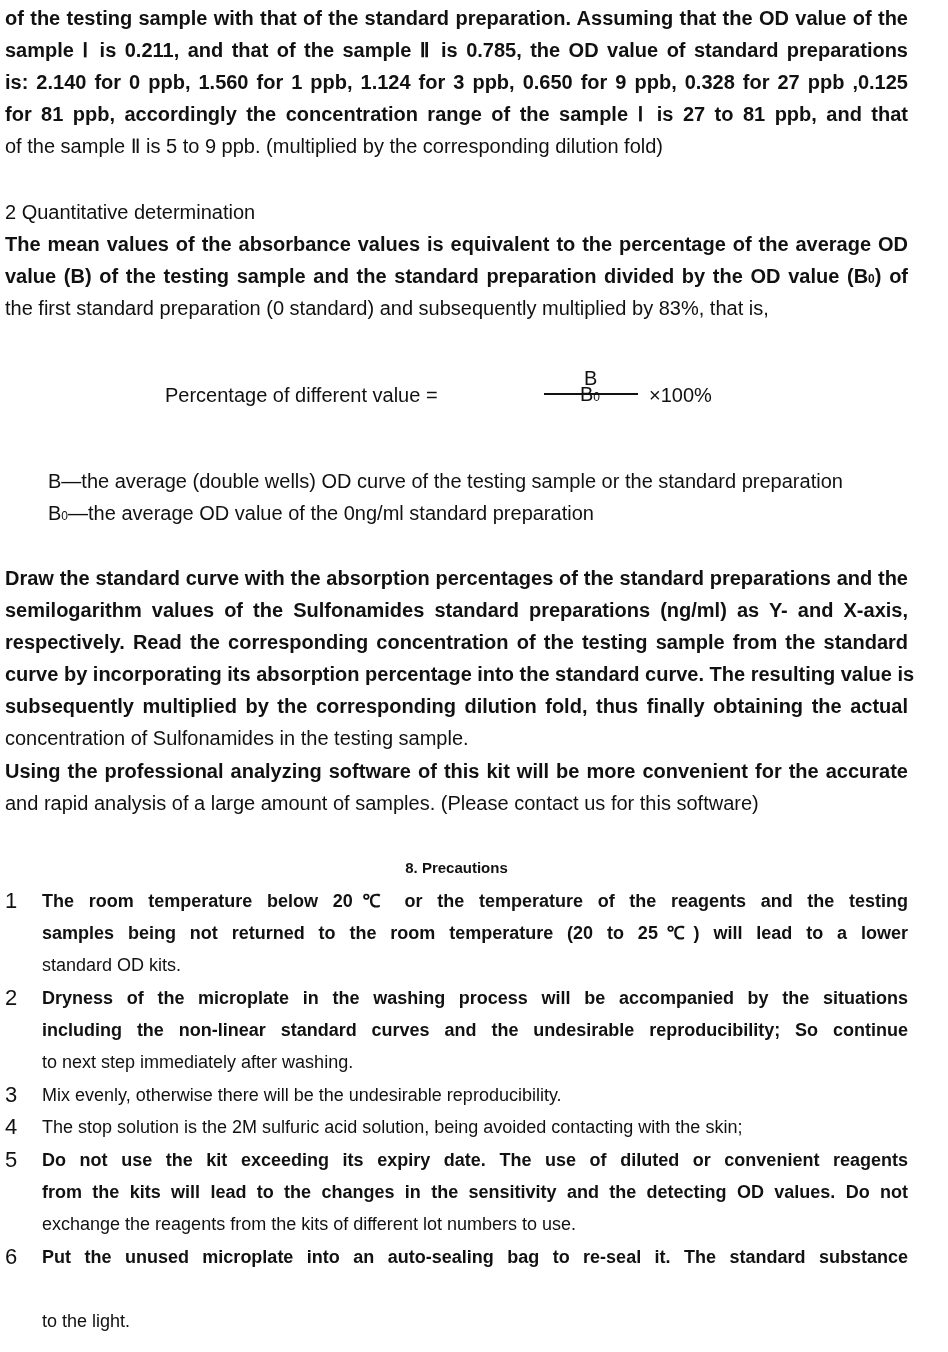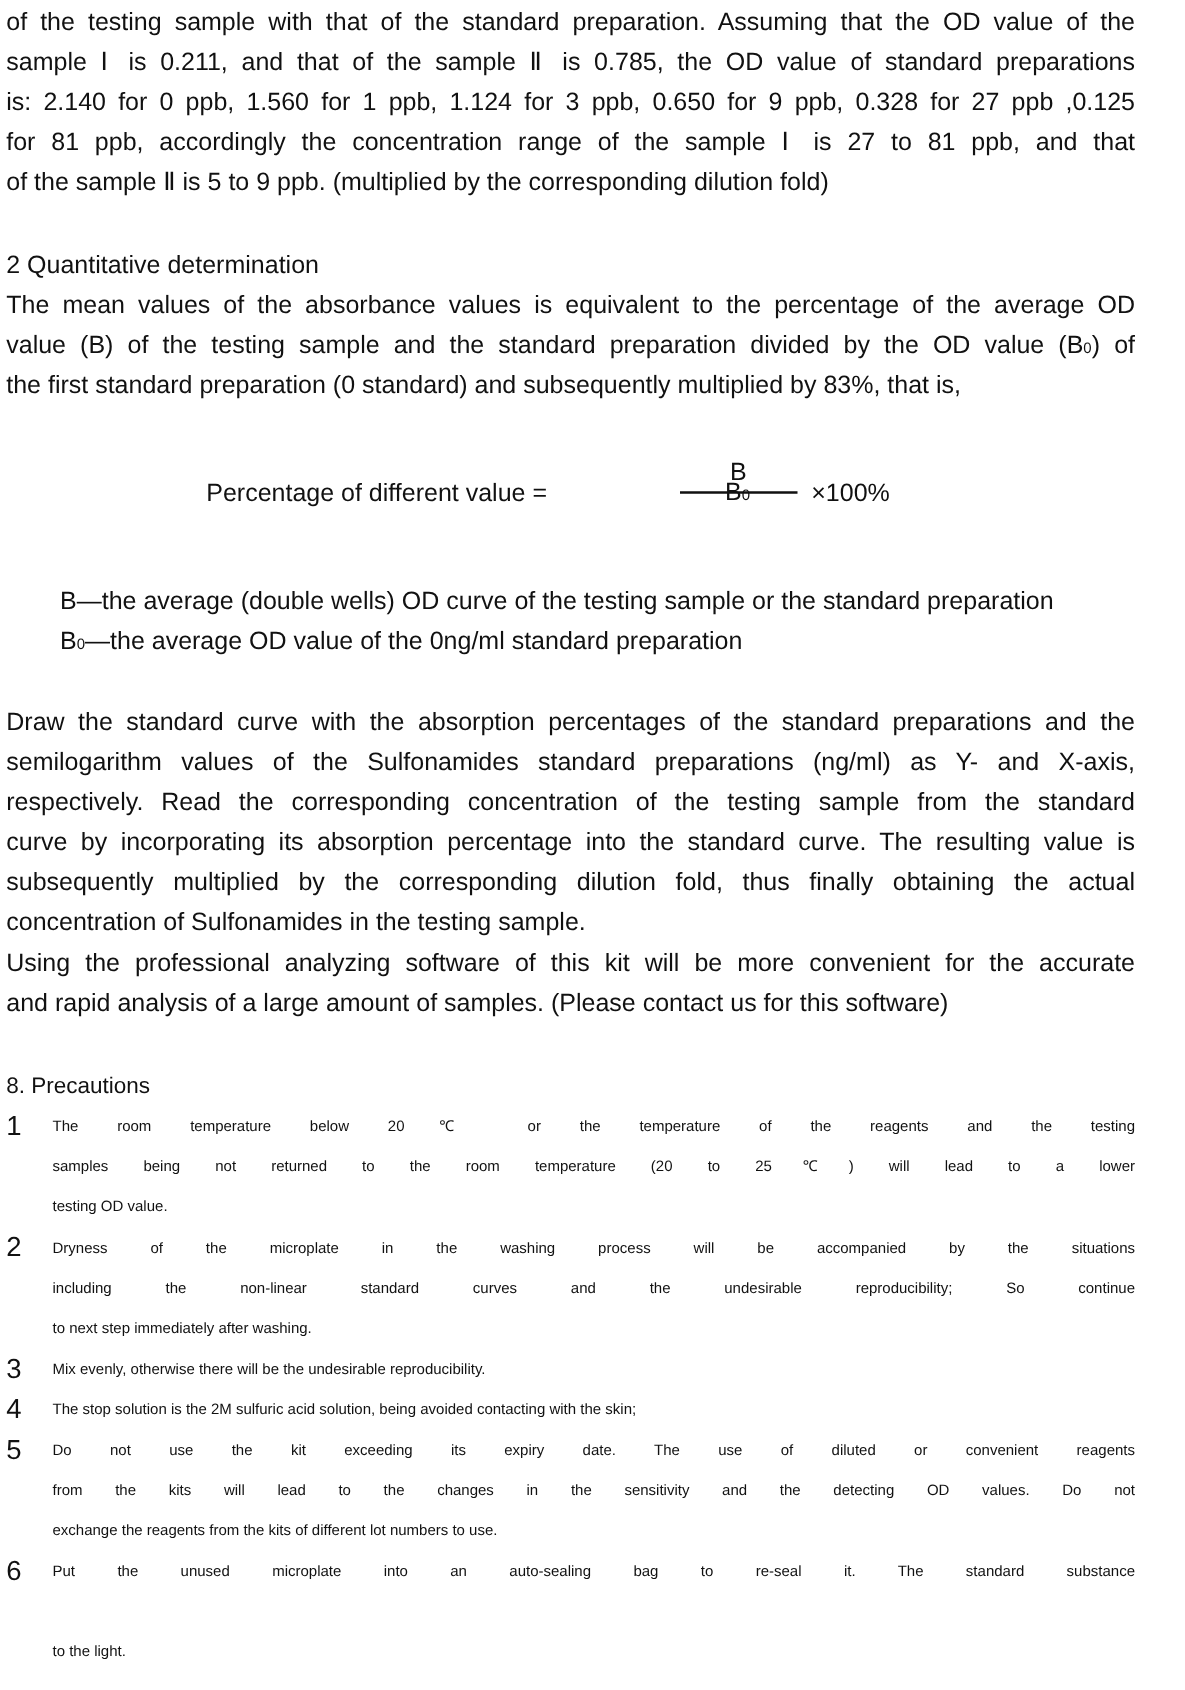--- a/index.html
+++ b/index.html
@@ -1,27 +1,27 @@
 <!DOCTYPE html>
 <html><head>
 <meta charset="utf-8">
 <style>
   html, body { margin:0; padding:0; background:#ffffff; }
   body { width:948px; height:1352px; overflow:hidden; position:relative;
          font-family:"Liberation Sans", sans-serif; color:#111; }
   .page { position:absolute; left:5px; top:0; width:903px; }
   .line { position:absolute; left:0; width:903px; font-size:20px; line-height:32px; white-space:nowrap; }
-  .just { text-align:justify; text-align-last:justify; }
+  .just { text-align:justify; text-align-last:justify;font-weight:bold; }
   .h2 { font-weight:normal; font-size:20px; }
-  .h8 { font-weight:normal; font-size:18px; }
+  .h8 { font-weight:bold; font-size:15px;text-align:center; }
   .formula-label { position:absolute; font-size:20px; line-height:28px; }
   .frac-line { position:absolute; height:1.5px; background:#111; }
   .sub { font-size:12px; }
   .num { position:absolute; left:0; font-size:22px; line-height:32px; }
-  .item-line { position:absolute; left:37px; width:866px; font-size:12px; line-height:32px; white-space:nowrap; }
+  .item-line { position:absolute; left:37px; width:866px; font-size:18px; line-height:32px; white-space:nowrap; }
 </style>
 </head>
 <body>
 
 <div class="page">
 
   <div>
     <div class="line just" style="top:2px">of the testing sample with that of the standard preparation. Assuming that the OD value of the</div>
     <div class="line just" style="top:34px">sample Ⅰ  is 0.211, and that of the sample Ⅱ  is 0.785, the OD value of standard preparations</div>
     <div class="line just" style="top:66px">is: 2.140 for 0 ppb, 1.560 for 1 ppb, 1.124 for 3 ppb, 0.650 for 9 ppb, 0.328 for 27 ppb ,0.125</div>
@@ -60,21 +60,21 @@
     <div class="line" style="top:787px">and rapid analysis of a large amount of samples. (Please contact us for this software)</div>
   </div>
 
   <div class="line h8" style="top:852px">8. Precautions</div>
 
   <div>
     <div>
       <div class="num" style="top:885px">1</div>
       <div class="item-line just" style="top:885px">The room temperature below 20℃ or the temperature of the reagents and the testing</div>
       <div class="item-line just" style="top:917px">samples being not returned to the room temperature (20 to 25℃) will lead to a lower</div>
-      <div class="item-line" style="top:949px">testing OD value.</div>
+      <div class="item-line" style="top:949px">standard OD kits.</div>
     </div>
     <div>
       <div class="num" style="top:982px">2</div>
       <div class="item-line just" style="top:982px">Dryness of the microplate in the washing process will be accompanied by the situations</div>
       <div class="item-line just" style="top:1014px">including the non-linear standard curves and the undesirable reproducibility; So continue</div>
       <div class="item-line" style="top:1046px">to next step immediately after washing.</div>
     </div>
     <div>
       <div class="num" style="top:1079px">3</div>
       <div class="item-line" style="top:1079px">Mix evenly, otherwise there will be the undesirable reproducibility.</div>

